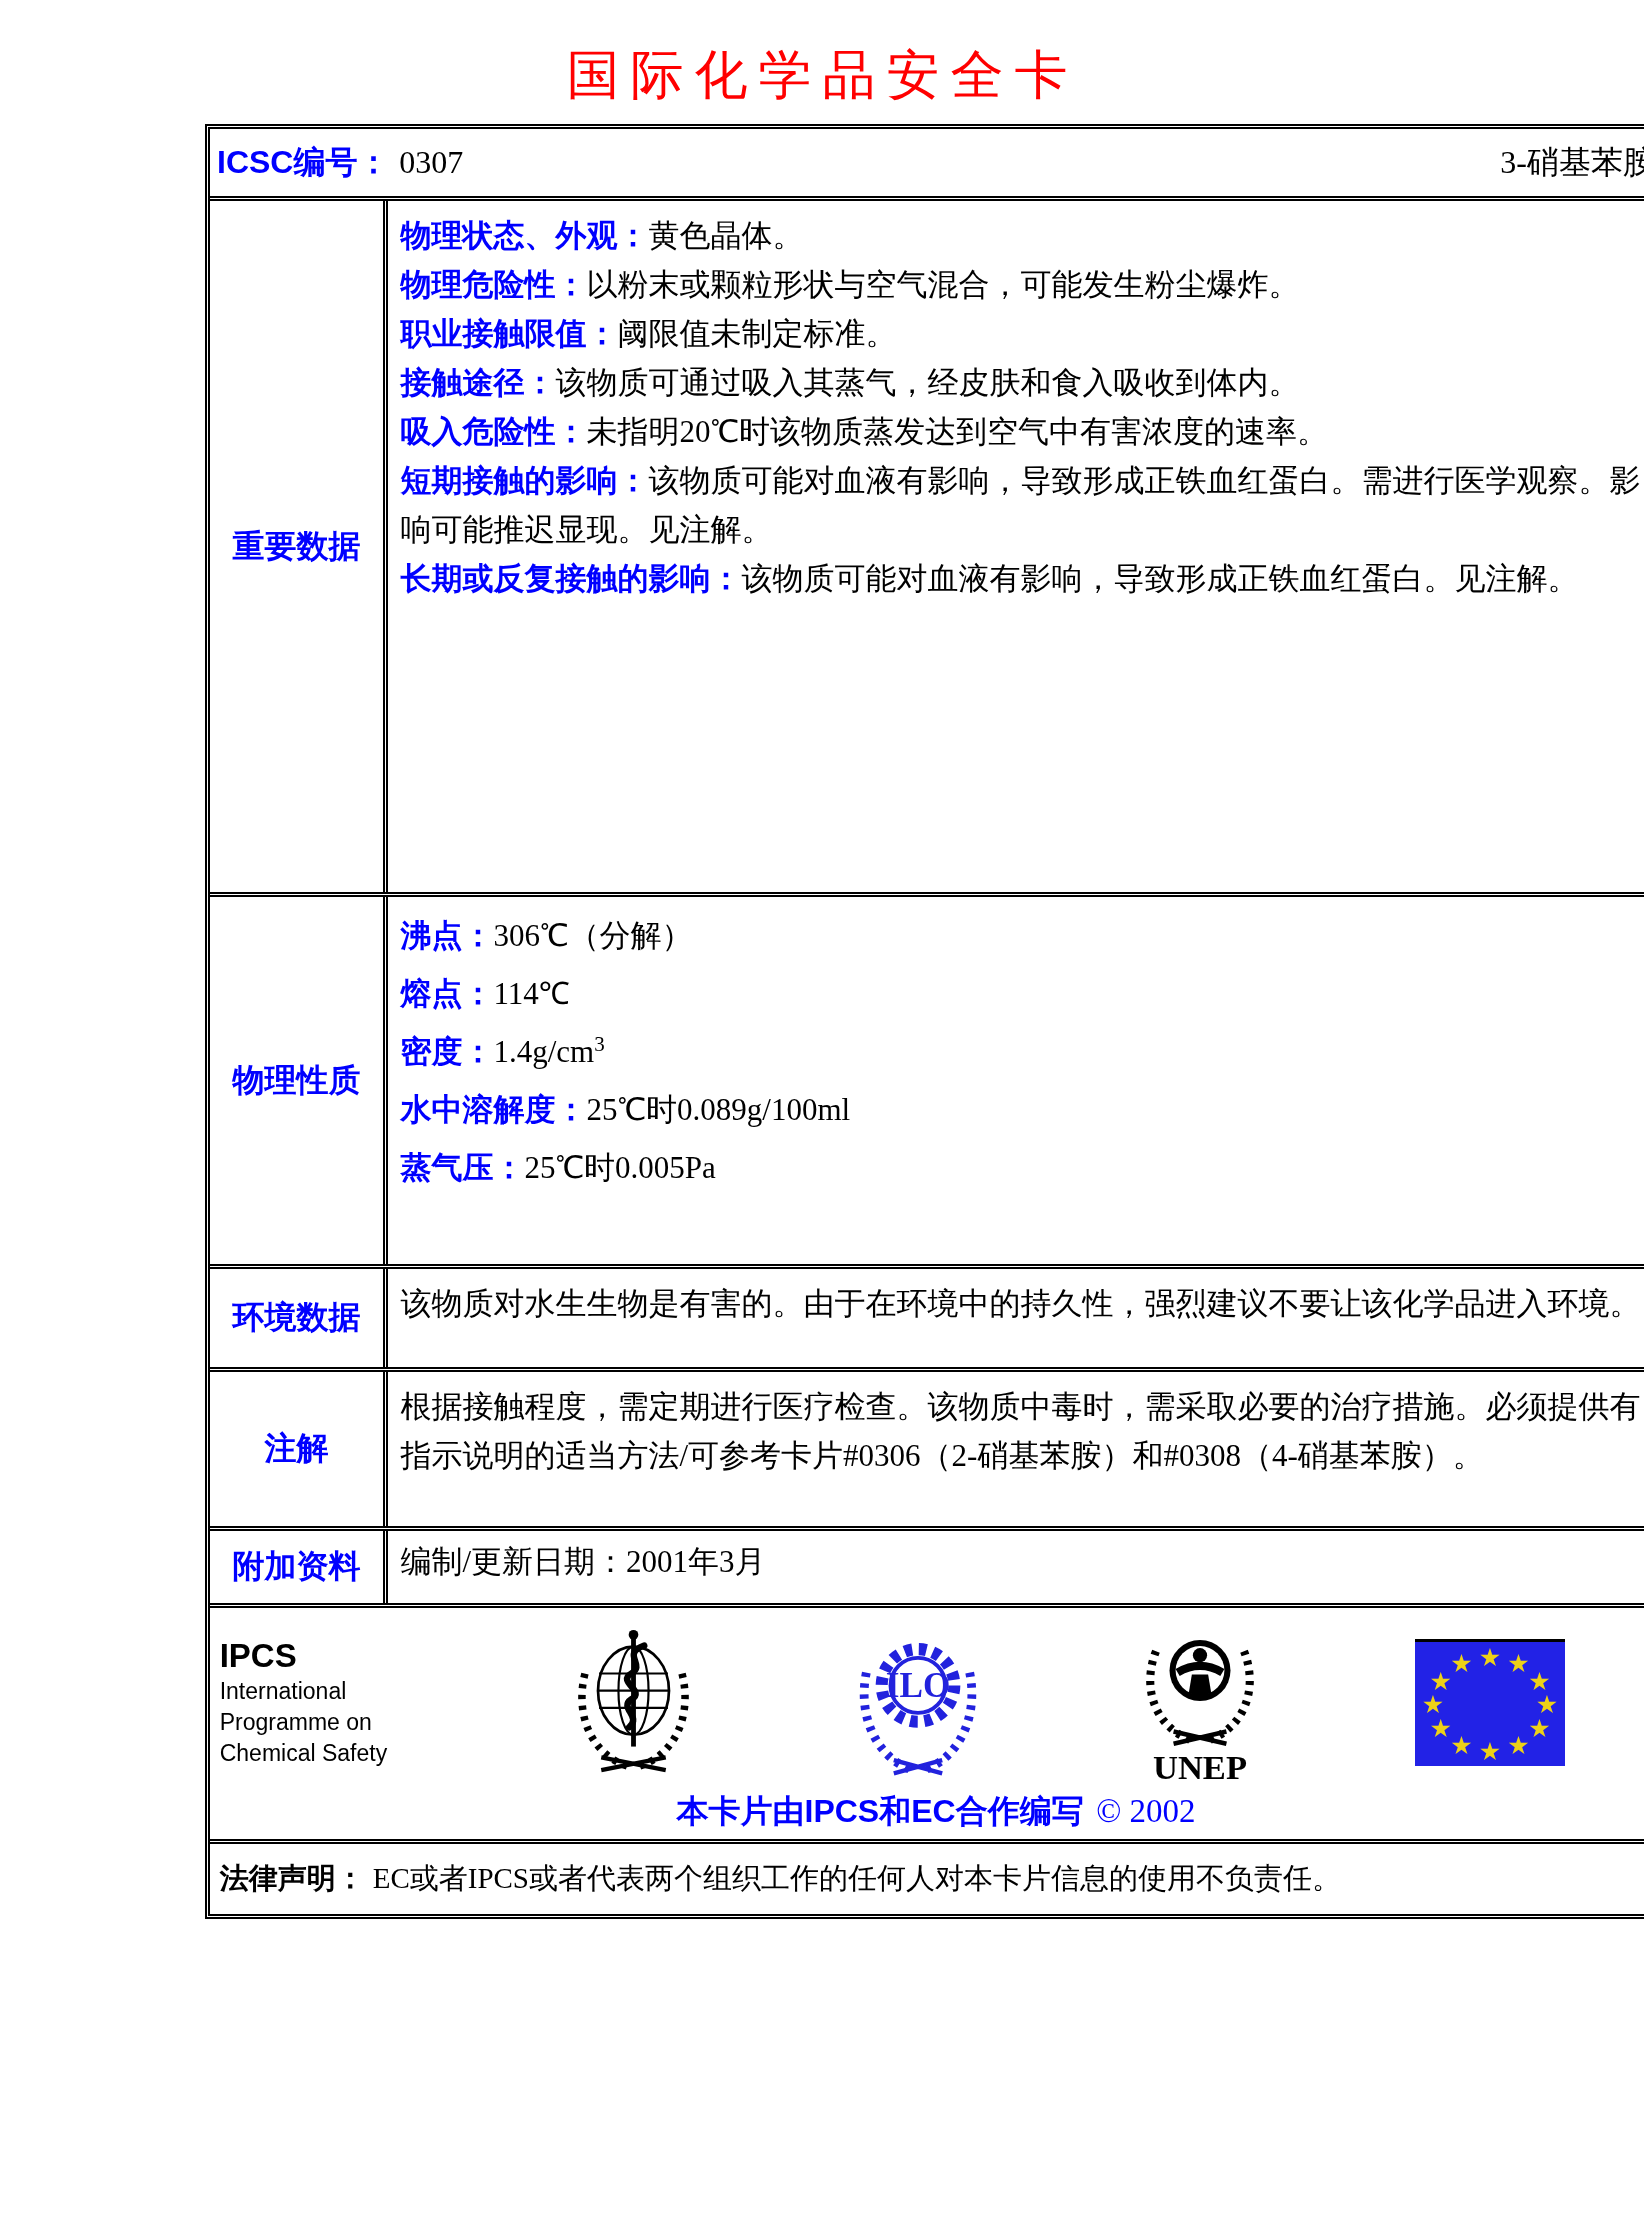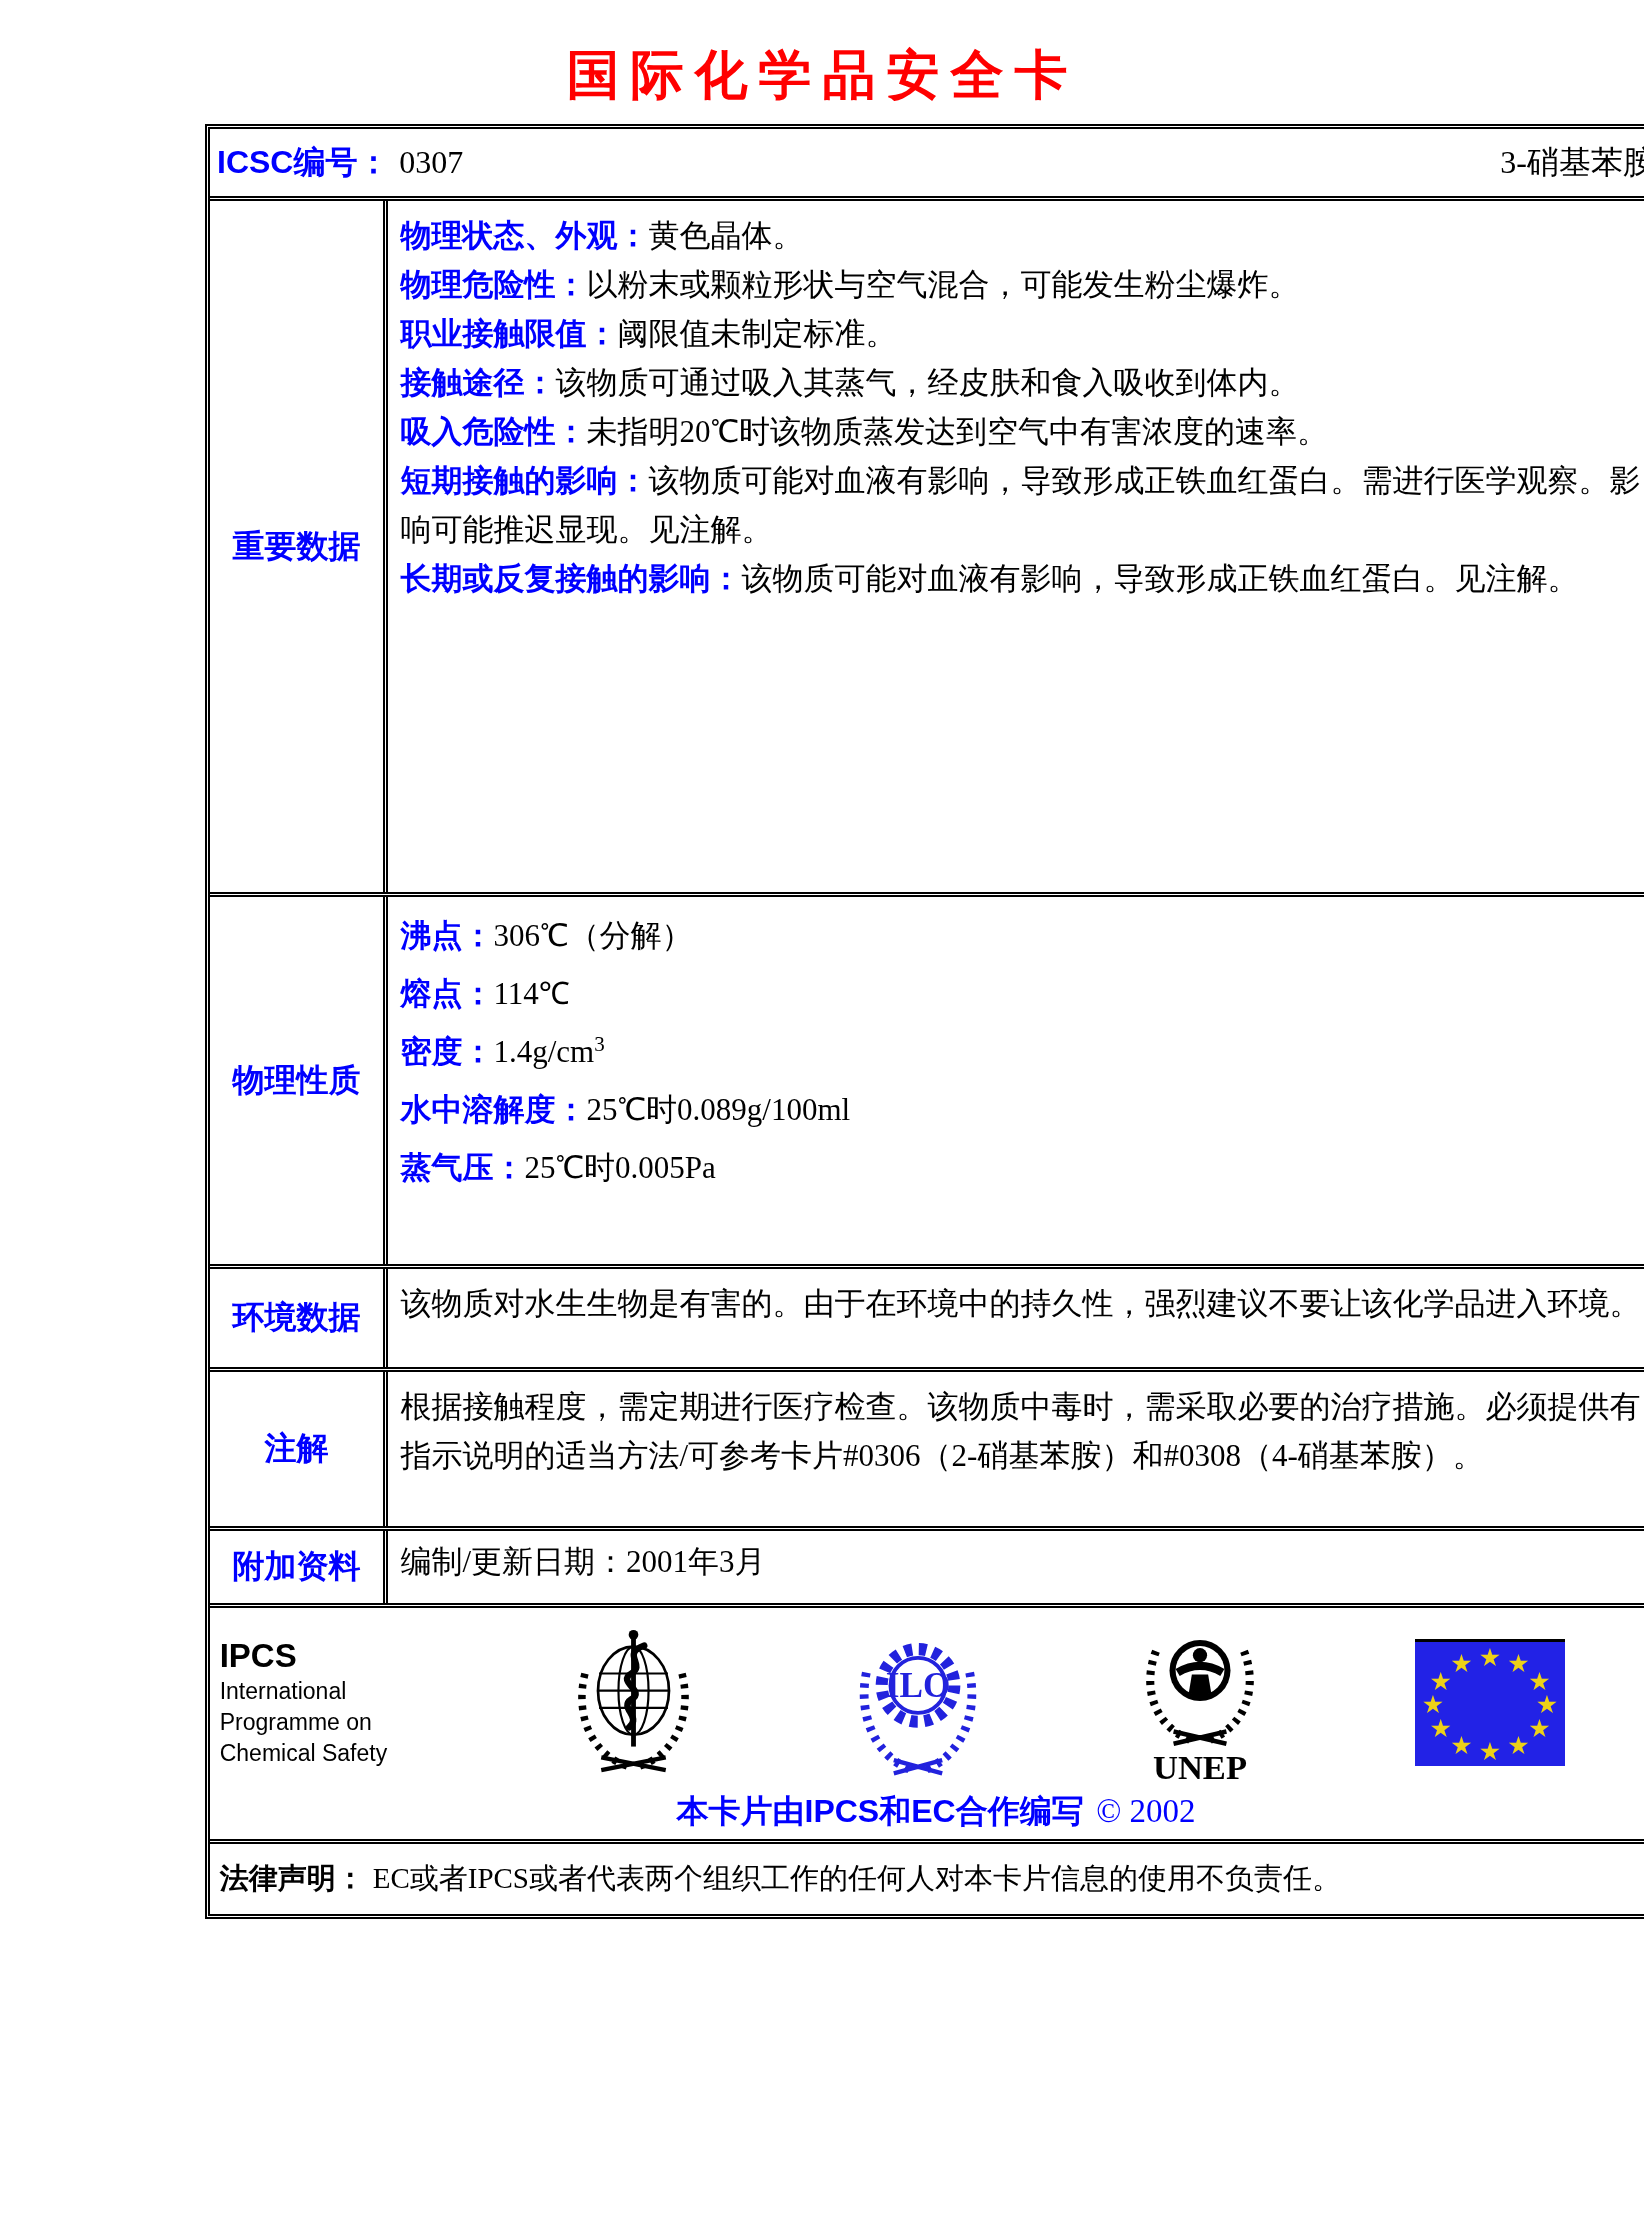--- a/index.html
+++ b/index.html
@@ -7,21 +7,21 @@
     width:1645px;height:2239px;position:relative;
     font-family:"Liberation Serif", serif;
     color:#000;
     -webkit-font-smoothing:antialiased;
   }
   
   .page-title{
     position:absolute;top:40px;left:0;width:100%;
     text-align:center;
     font-family:"Liberation Sans", sans-serif;
-    font-weight:bold;font-size:53px;letter-spacing:11px;
+    font-weight:normal;font-size:53px;letter-spacing:11px;
     color:#FF0000;
   }
   
   .card{
     position:absolute;left:205px;top:124px;width:1462px;
     border:5.6px double #000;background:#fff;
     box-sizing:border-box;
   }
   .row{display:flex;border-bottom:5.6px double #000;box-sizing:border-box;}
   .row:last-child{border-bottom:none;}

